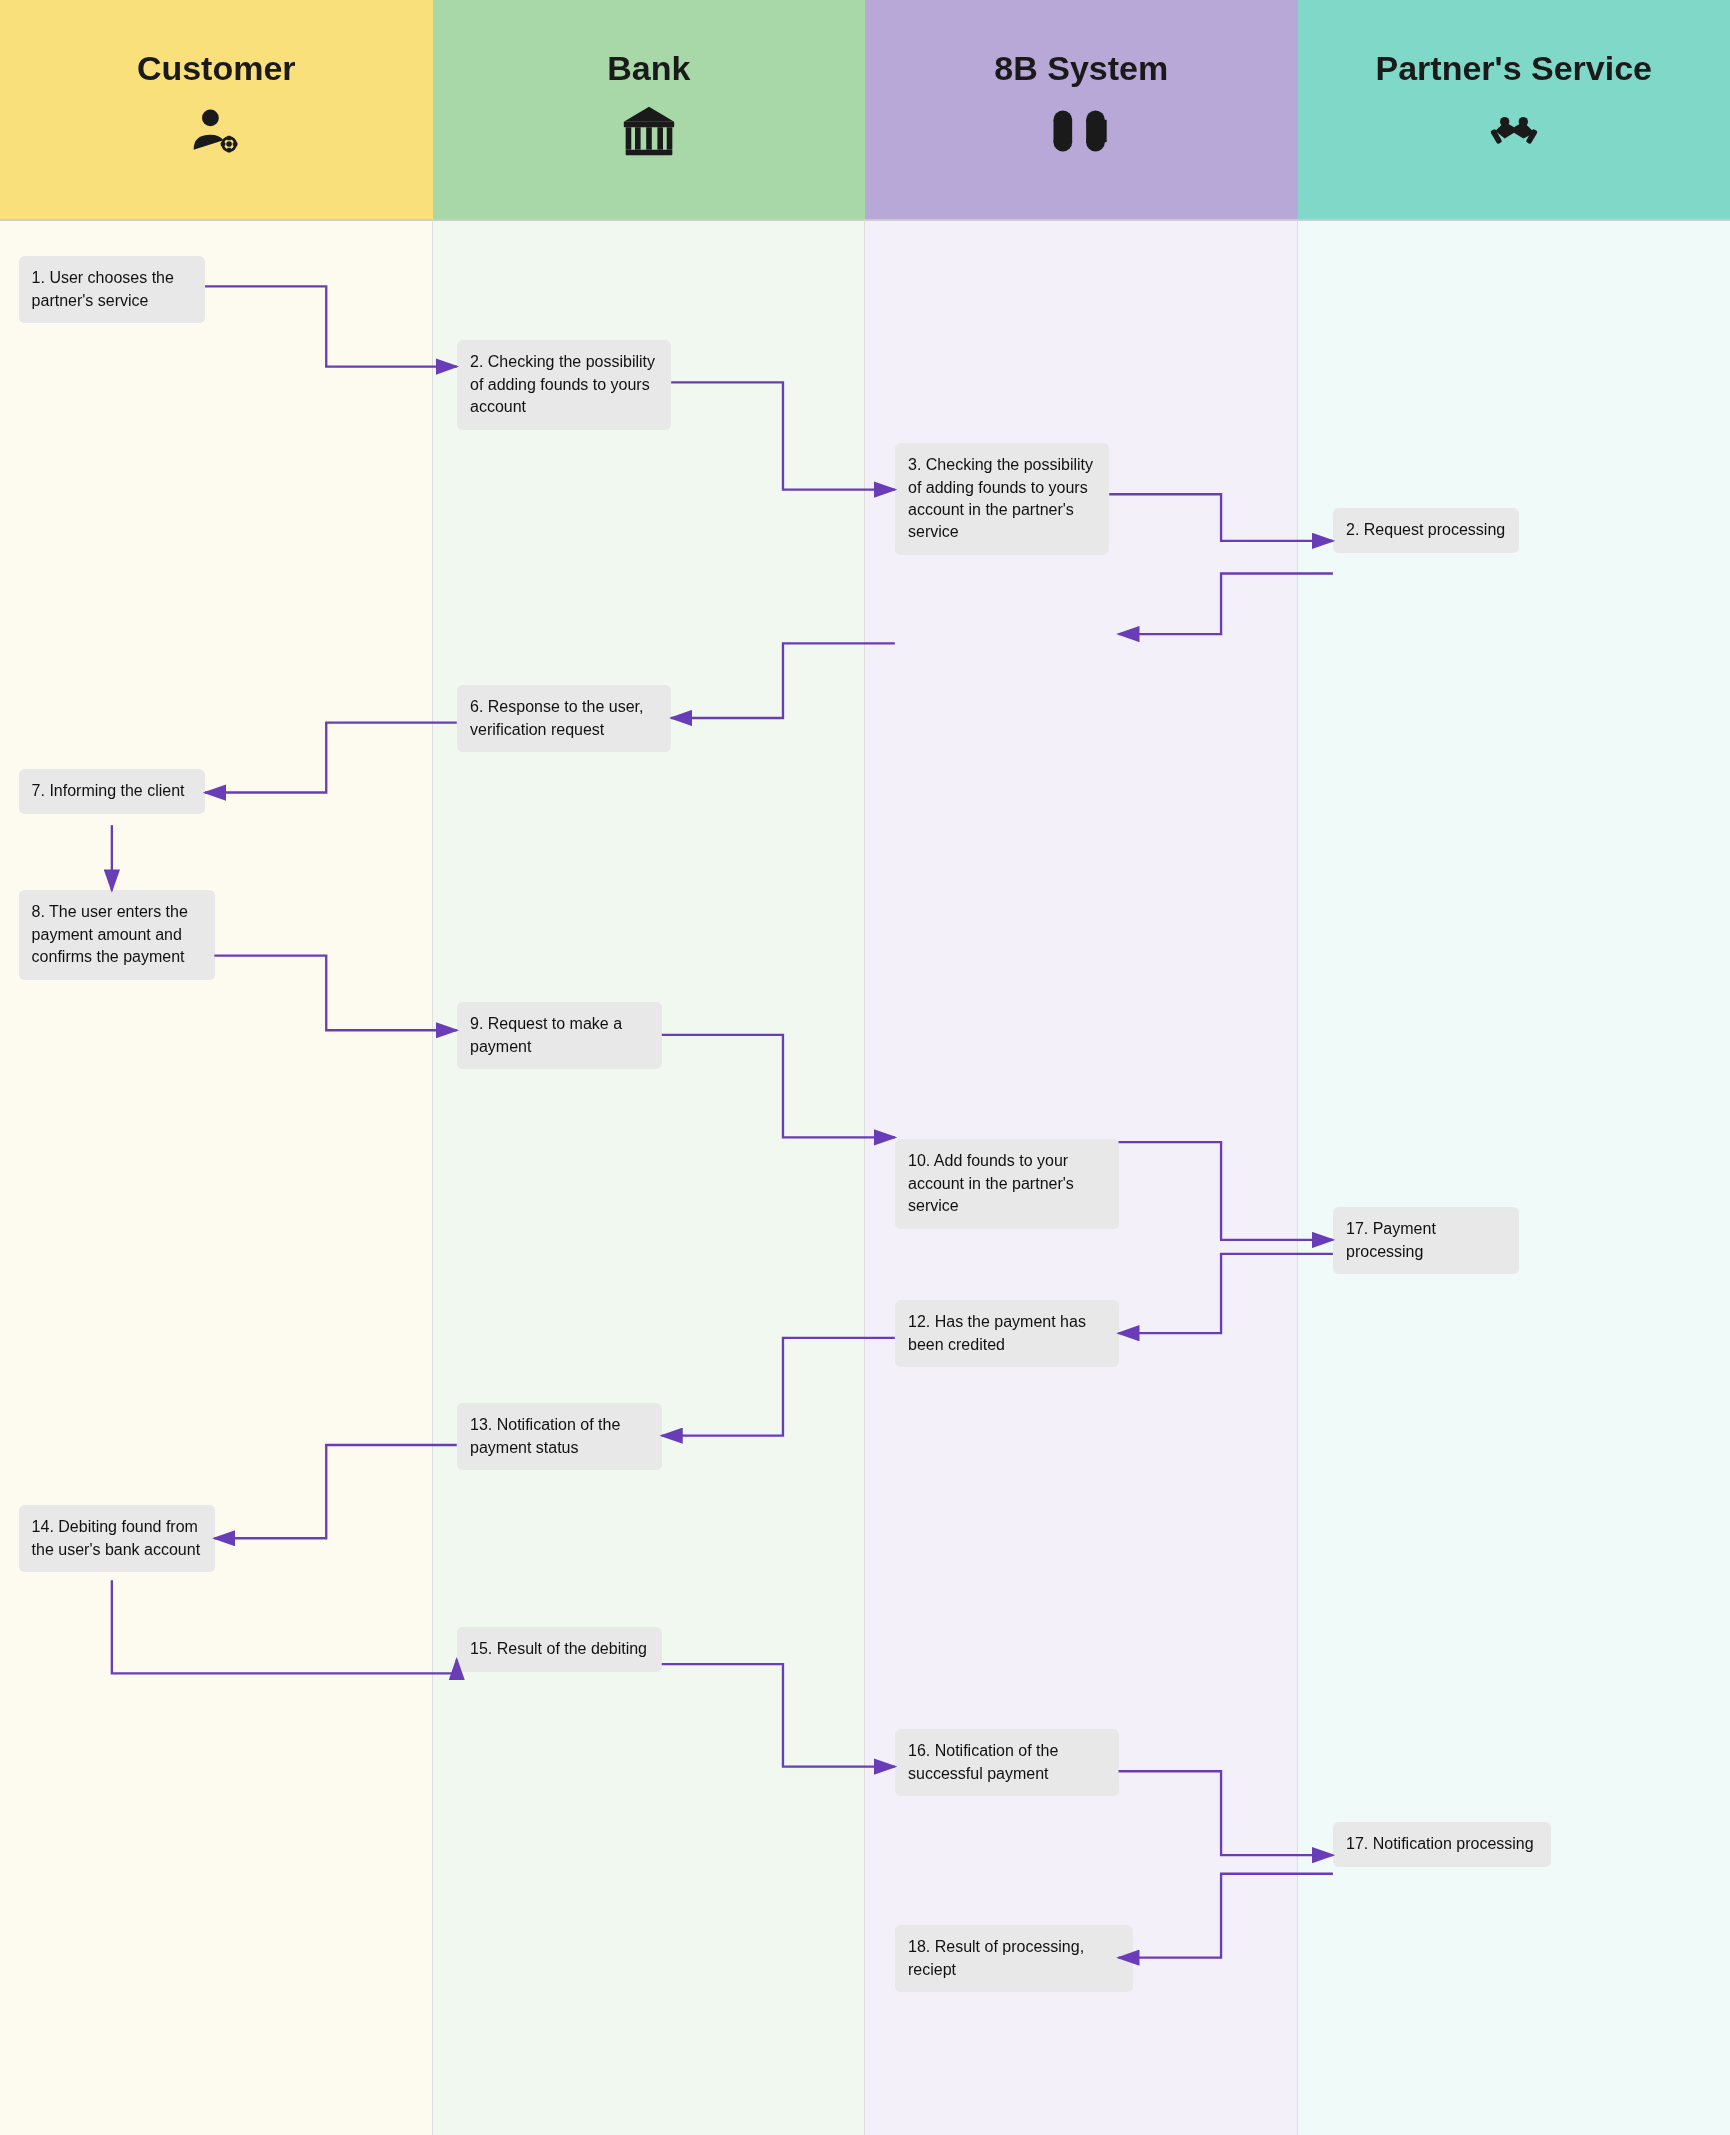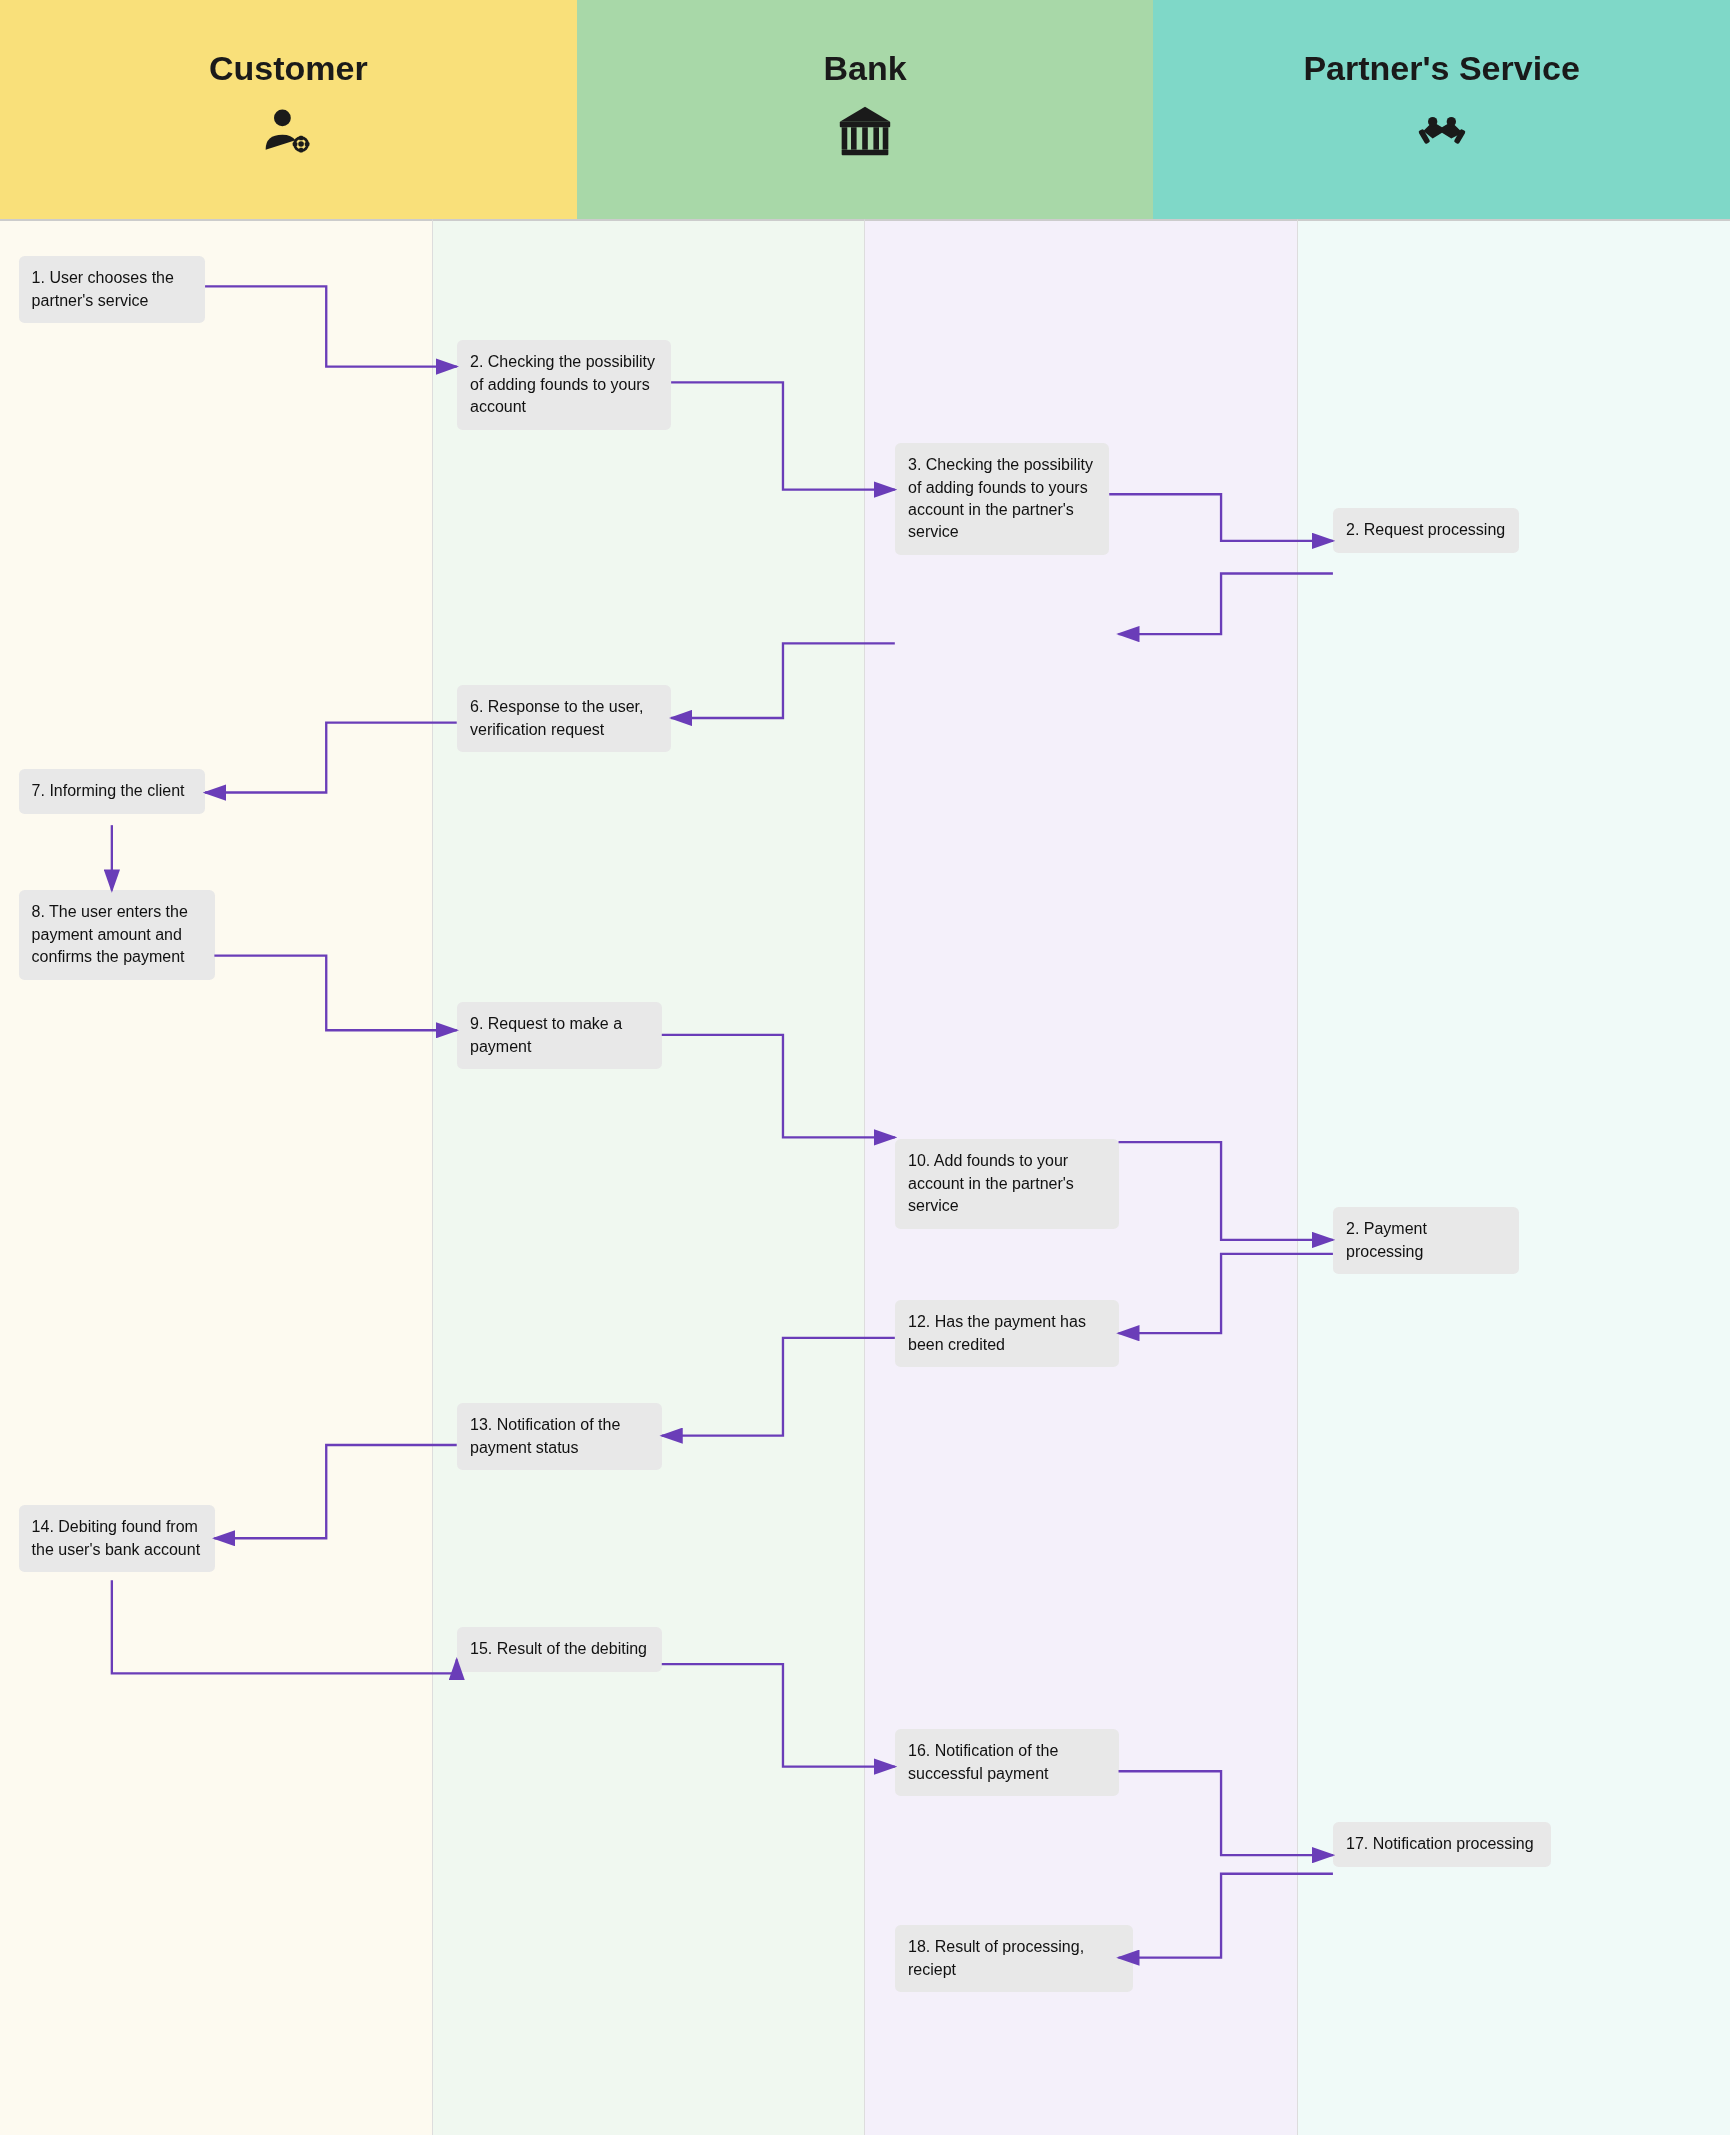--- a/index.html
+++ b/index.html
@@ -128,20 +128,34 @@
           <rect x="5" y="26" width="6" height="24" fill="#1a1a1a"></rect>
           <rect x="15" y="26" width="6" height="24" fill="#1a1a1a"></rect>
           <rect x="27" y="26" width="6" height="24" fill="#1a1a1a"></rect>
           <rect x="39" y="26" width="6" height="24" fill="#1a1a1a"></rect>
           <rect x="49" y="26" width="6" height="24" fill="#1a1a1a"></rect>
           <rect x="3" y="20" width="54" height="6" fill="#1a1a1a" rx="1"></rect>
           <polygon points="30,4 3,20 57,20" fill="#1a1a1a"></polygon>
         </svg>
       </div>
     </div>
+    <div class="header-cell header-8b">
+      <div class="header-title">8B System</div>
+      <div class="header-icon">
+        <svg width="75" height="56" viewBox="0 0 80 60">
+
+          <circle cx="20" cy="18" r="10" fill="#1a1a1a"></circle>
+          <circle cx="20" cy="42" r="10" fill="#1a1a1a"></circle>
+          <rect x="10" y="18" width="20" height="24" fill="#1a1a1a"></rect>
+          <circle cx="55" cy="18" r="10" fill="#1a1a1a"></circle>
+          <circle cx="55" cy="42" r="10" fill="#1a1a1a"></circle>
+          <rect x="45" y="18" width="22" height="24" fill="#1a1a1a"></rect>
+        </svg>
+      </div>
+    </div>
     <div class="header-cell header-partner">
       <div class="header-title">Partner's Service</div>
       <div class="header-icon">
         <svg width="56" height="56" viewBox="0 0 60 60">
 
           <path d="M10 30 L20 20 L30 26 L40 20 L52 32 L40 38 L30 32 L20 38 Z" fill="#1a1a1a"></path>
           <circle cx="20" cy="20" r="5" fill="#1a1a1a"></circle>
           <circle cx="40" cy="20" r="5" fill="#1a1a1a"></circle>
           <rect x="8" y="28" width="6" height="16" fill="#1a1a1a" rx="2" transform="rotate(-30 11 36)"></rect>
           <rect x="46" y="28" width="6" height="16" fill="#1a1a1a" rx="2" transform="rotate(30 49 36)"></rect>
@@ -169,21 +183,21 @@
     <div class="step-box" style="left: 457px; top: 466px; width: 214px;">6. Response to the user, verification request</div>
 
     <div class="step-box" style="left: 18.6px; top: 550px; width: 186px;">7. Informing the client</div>
 
     <div class="step-box" style="left: 18.6px; top: 671px; width: 196px;">8. The user enters the payment amount and confirms the payment</div>
 
     <div class="step-box" style="left: 457px; top: 783px; width: 205px;">9. Request to make a payment</div>
 
     <div class="step-box" style="left: 895px; top: 920px; width: 224px;">10. Add founds to your account in the partner's service</div>
 
-    <div class="step-box" style="left: 1333px; top: 988px; width: 186px;">2. Payment processing</div>
+    <div class="step-box" style="left: 1333px; top: 988px; width: 186px;">17. Payment processing</div>
 
     <div class="step-box" style="left: 895px; top: 1081px; width: 224px;">12. Has the payment has been credited</div>
 
     <div class="step-box" style="left: 457px; top: 1184px; width: 205px;">13. Notification of the payment status</div>
 
     <div class="step-box" style="left: 18.6px; top: 1286px; width: 196px;">14. Debiting found from the user's bank account</div>
 
     <div class="step-box" style="left: 457px; top: 1408px; width: 205px;">15. Result of the debiting</div>
 
     <div class="step-box" style="left: 895px; top: 1510px; width: 224px;">16. Notification of the successful payment</div>

